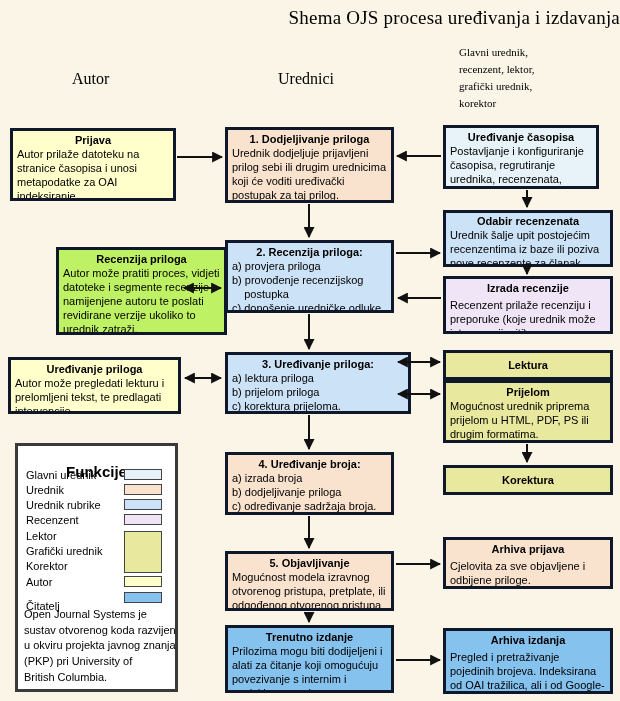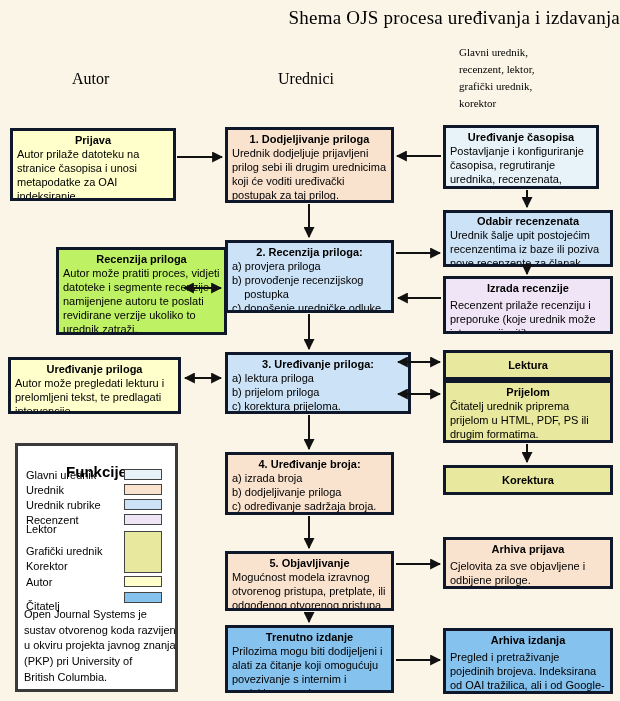--- a/index.html
+++ b/index.html
@@ -103,21 +103,21 @@
   </div>
   <div class="box" style="left: 443px; top: 276px; width: 170px; height: 58px; background-color: rgb(240, 229, 246);">
     <div class="t">Izrada recenzije</div>
     <div class="b gap">Recenzent prilaže recenziju i preporuke (koje urednik može interno ocijeniti)</div>
   </div>
   <div class="box title-only" style="left: 443px; top: 350px; width: 170px; height: 24px; background-color: rgb(232, 232, 158);">
     <div class="t">Lektura</div>
   </div>
   <div class="box" style="left: 443px; top: 380px; width: 170px; height: 63px; background-color: rgb(232, 232, 158);">
     <div class="t">Prijelom</div>
-    <div class="b">Čitatelj urednik priprema prijelom u HTML, PDF, PS ili drugim formatima.</div>
+    <div class="b">Mogućnost urednik priprema prijelom u HTML, PDF, PS ili drugim formatima.</div>
   </div>
   <div class="box title-only" style="left: 443px; top: 465px; width: 170px; height: 24px; background-color: rgb(232, 232, 158);">
     <div class="t">Korektura</div>
   </div>
   <div class="box" style="left: 443px; top: 537px; width: 170px; height: 52px; background-color: rgb(250, 227, 206);">
     <div class="t">Arhiva prijava</div>
     <div class="b gap">Cjelovita za sve objavljene i odbijene priloge.</div>
   </div>
   <div class="box" style="left: 443px; top: 628px; width: 170px; height: 66px; background-color: rgb(134, 194, 238);">
     <div class="t">Arhiva izdanja</div>
@@ -127,21 +127,21 @@
   <div class="box legend" style="left:15px; top:443px; width:163px; height:249px; padding:0;">
     <div class="t">Funkcije</div>
     <span class="lbl" style="top:23px;">Glavni urednik</span>
     <span class="sw" style="top: 23px; background-color: rgb(231, 243, 248);"></span>
     <span class="lbl" style="top:38px;">Urednik</span>
     <span class="sw" style="top: 38px; background-color: rgb(250, 227, 206);"></span>
     <span class="lbl" style="top:53px;">Urednik rubrike</span>
     <span class="sw" style="top: 53px; background-color: rgb(204, 226, 246);"></span>
     <span class="lbl" style="top:68px;">Recenzent</span>
     <span class="sw" style="top: 68px; background-color: rgb(240, 229, 246);"></span>
-    <span class="lbl" style="top:77px;">Lektor</span>
+    <span class="lbl" style="top:84px;">Lektor</span>
     <span class="lbl" style="top:99px;">Grafički urednik</span>
     <span class="lbl" style="top:114px;">Korektor</span>
     <span class="sw" style="top: 85px; height: 42px; background-color: rgb(232, 232, 158);"></span>
     <span class="lbl" style="top:130px;">Autor</span>
     <span class="sw" style="top: 130px; background-color: rgb(255, 255, 204);"></span>
     <span class="lbl" style="top:154px;">Čitatelj</span>
     <span class="sw" style="top: 146px; background-color: rgb(134, 194, 238);"></span>
     <div class="note">Open Journal Systems je
 sustav otvorenog koda razvijen
 u okviru projekta javnog znanja

